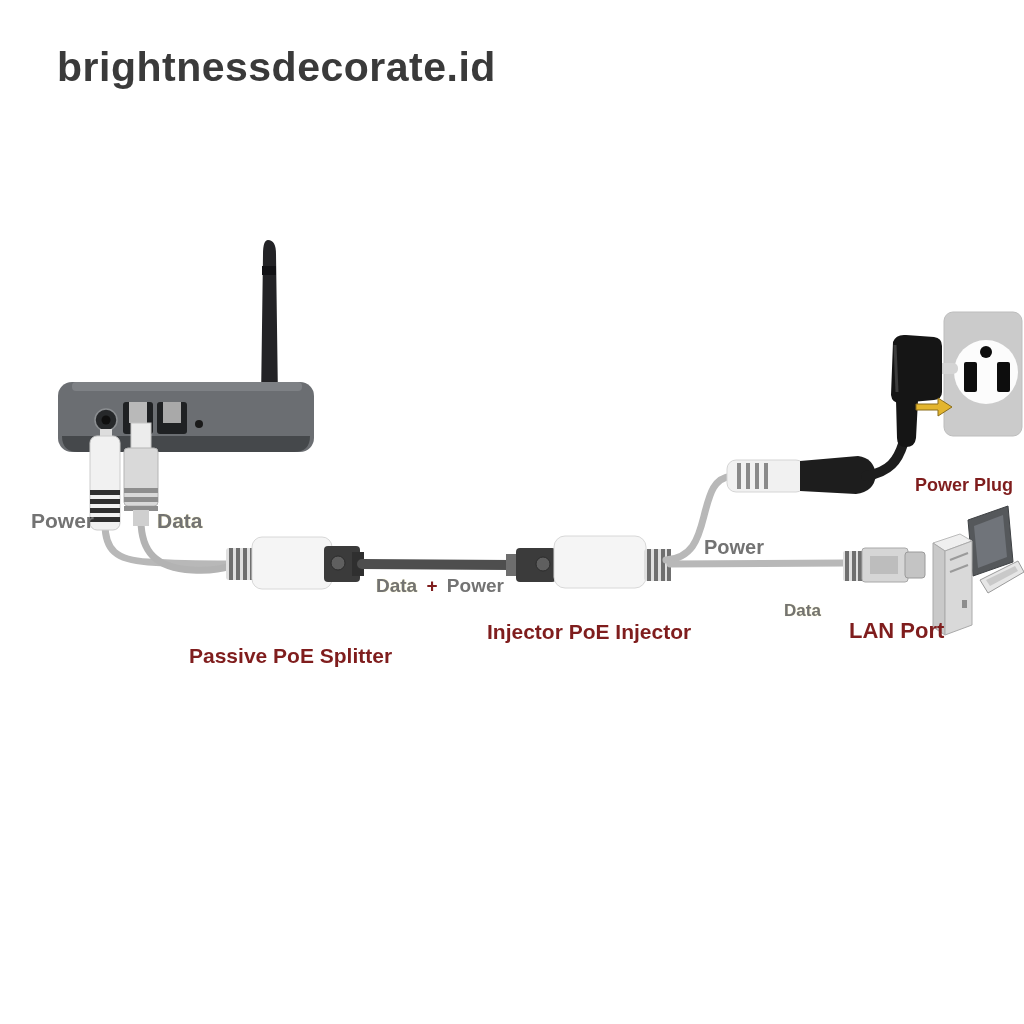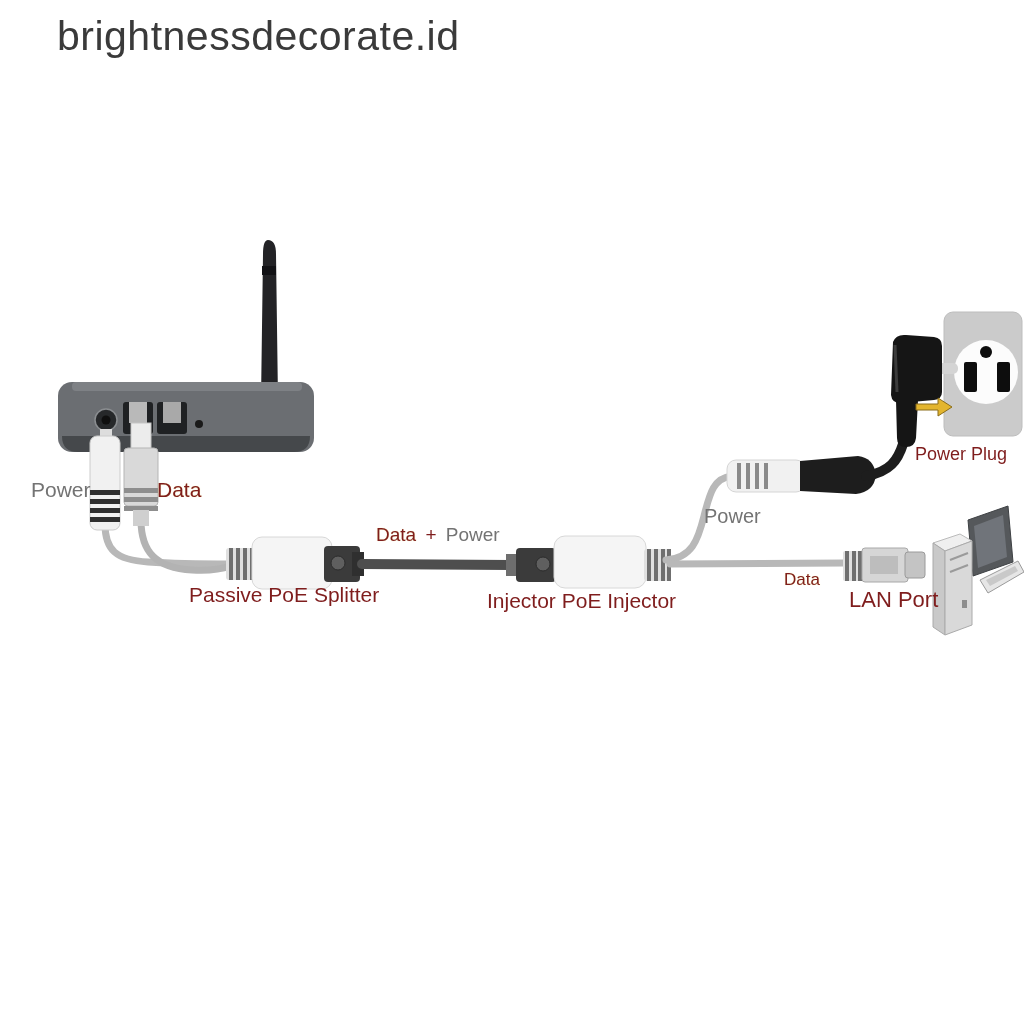--- a/index.html
+++ b/index.html
@@ -1,29 +1,29 @@
 <!DOCTYPE html>
 <html><head>
 <meta charset="utf-8">
 <style>
   html,body{margin:0;padding:0;background:#ffffff;}
   #stage{
     position:relative;width:1024px;height:1024px;background:#ffffff;overflow:hidden;
     font-family:"Liberation Sans",sans-serif;
   }
-  .lbl{position:absolute;font-weight:normal;white-space:nowrap;line-height:1;}
+  .lbl{position:absolute;font-weight:bold;white-space:nowrap;line-height:1;margin-top:31px;}
   .watermark{left:57px;top:16px;font-size:41px;color:#3a3a3a;letter-spacing:0.5px;}
   .power-color{color:#737373;}
-  .data-color{color:#7f1d1d;text-shadow:0 0 1px #efe6a0;}
+  .data-color{color:#737373;text-shadow:0 0 1px #efe6a0;}
   .dark-color{color:#7f1d1d;}
   .lbl-router-power{left:31px;top:479px;font-size:21px;}
   .lbl-router-data{left:157px;top:479px;font-size:21px;}
-  .lbl-mid{left:374px;top:525px;font-size:19px;}
+  .lbl-mid{left:374px;top:545px;font-size:19px;}
   .lbl-mid span{margin:0 2px;}
-  .lbl-splitter{left:189px;top:584px;font-size:21px;}
+  .lbl-splitter{left:189px;top:614px;font-size:21px;}
   .lbl-injector{left:487px;top:590px;font-size:21px;}
   .lbl-injector-power{left:704px;top:506px;font-size:20px;}
   .lbl-power-plug{left:915px;top:445px;font-size:18px;}
   .lbl-lan-data{left:784px;top:571px;font-size:17px;}
   .lbl-lan-port{left:849px;top:589px;font-size:22px;}
   svg{position:absolute;left:0;top:0;}
 </style>
 </head>
 <body>
 

